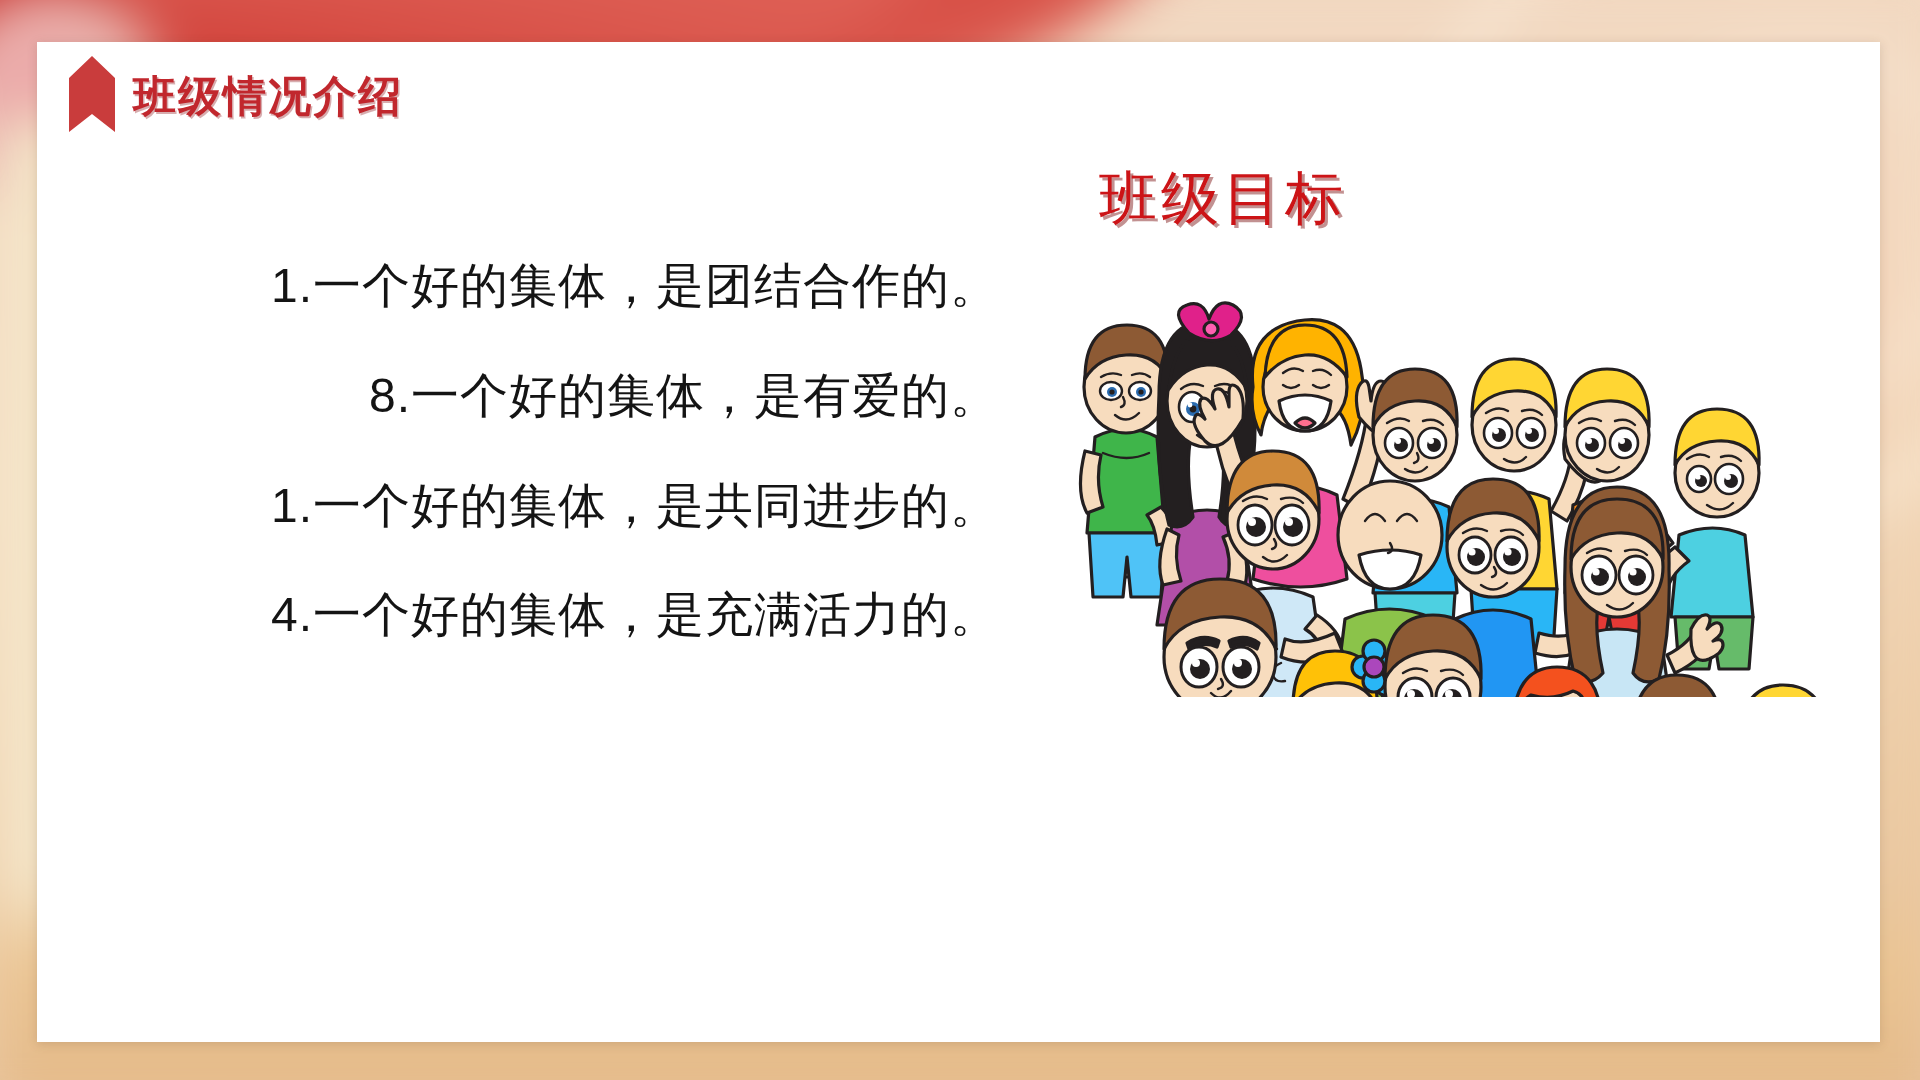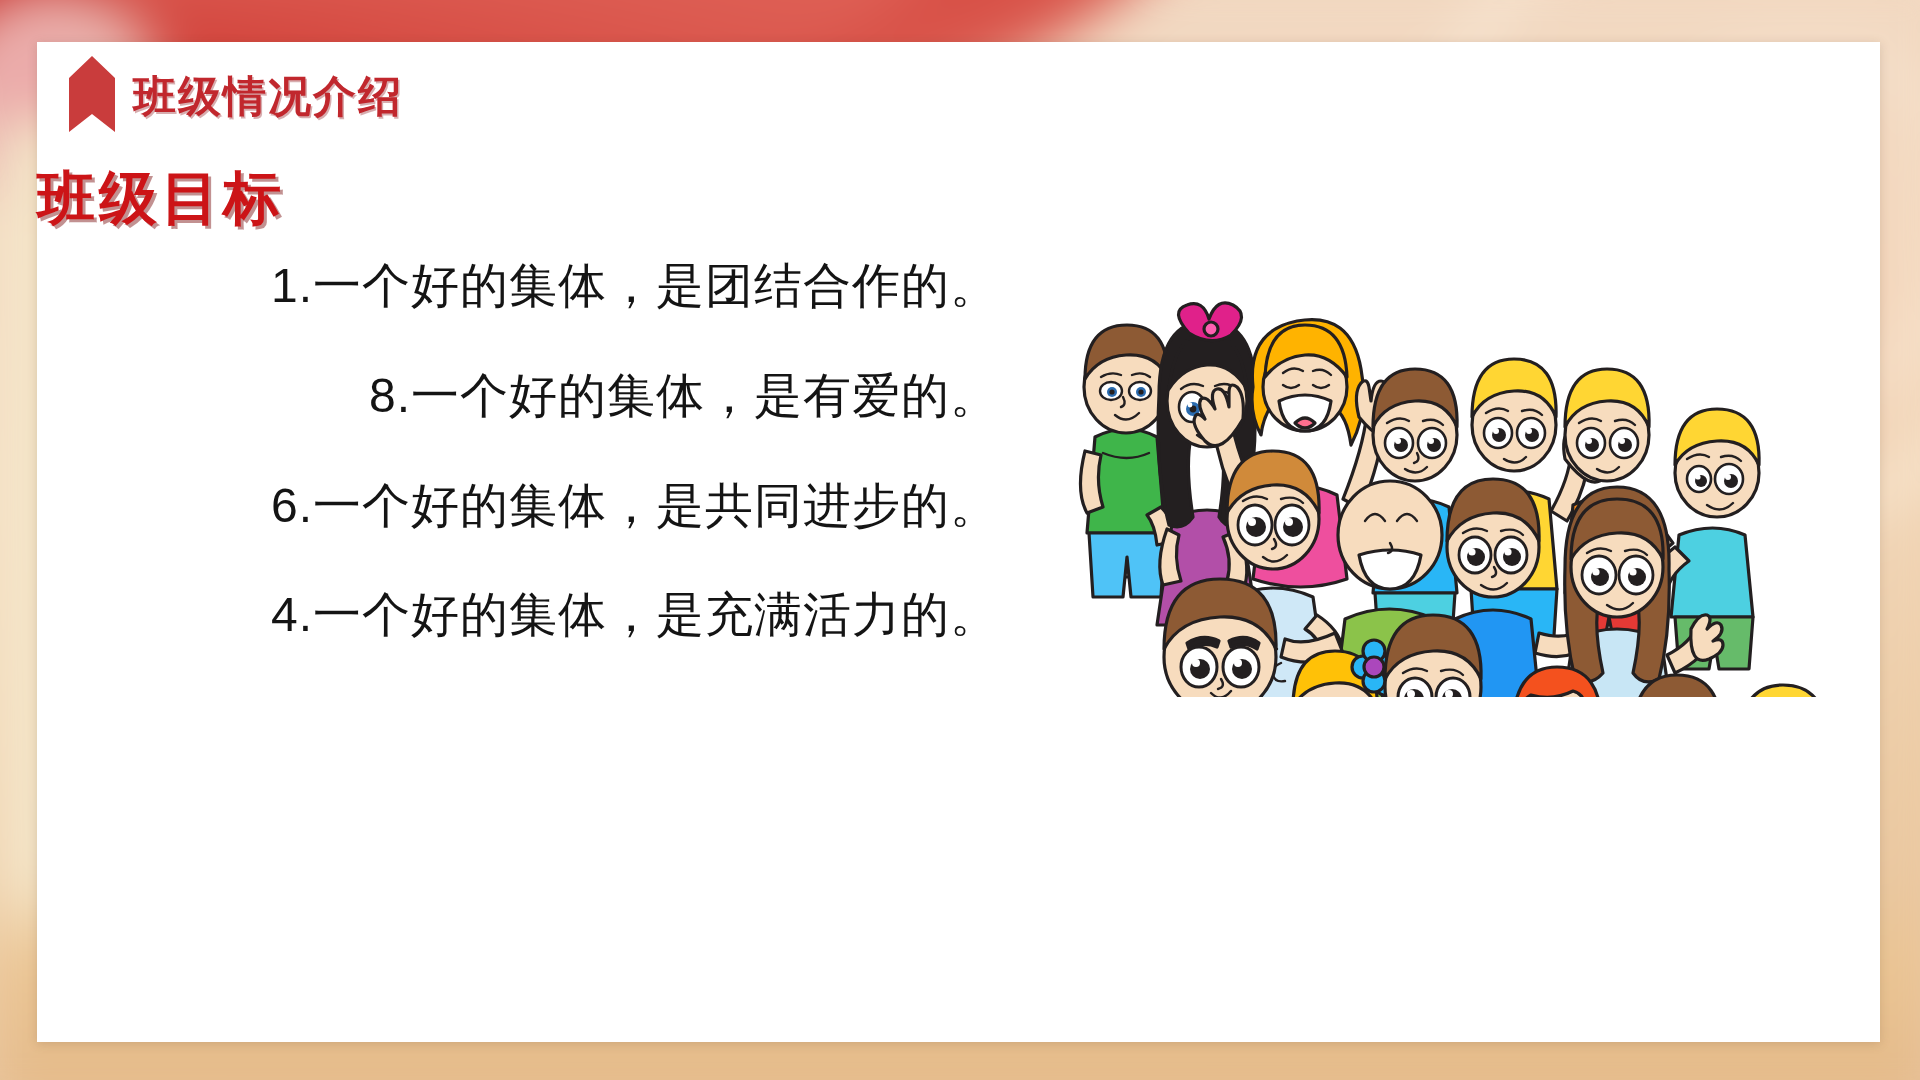--- a/index.html
+++ b/index.html
@@ -117,23 +117,23 @@
     text-shadow: 1.5px 1.5px 0 rgba(140, 20, 25, .35);
     white-space: nowrap;
   }
 
   
   .main-title {
     position: absolute;
     left: 0;
     top: 118px;
     width: 1310px;
-    text-align: left;
+    text-align: right;
     font-size: 58px;
-    font-weight: bold;
+    font-weight: normal;
     color: #cc1417;
     letter-spacing: 4px;
     text-shadow: 3px 3px 0 rgba(120, 10, 12, .45);
   }
 
   
   .bullets {
     position: absolute;
     left: 62px;
     top: 218px;
@@ -185,21 +185,21 @@
         </svg>
       </span>
       <span class="kicker">班级情况介绍</span>
     </div>
 
     <div class="main-title">班级目标</div>
 
     <div class="bullets">
       <div class="bullet-line">1.一个好的集体，是团结合作的。</div>
       <div class="bullet-line">8.一个好的集体，是有爱的。</div>
-      <div class="bullet-line">6.一个好的集体，是共同进步的。</div>
+      <div class="bullet-line">1.一个好的集体，是共同进步的。</div>
       <div class="bullet-line">4.一个好的集体，是充满活力的。</div>
     </div>
 
     <div class="illustration">
       <svg viewBox="0 0 760 430" aria-hidden="true">
         <defs>
           <style>
             .ol  { stroke:#231f20; stroke-width:3.2; stroke-linejoin:round; stroke-linecap:round; }
             .olt { stroke:#231f20; stroke-width:2.4; stroke-linejoin:round; stroke-linecap:round; fill:none; }
             .sk  { fill:#f7dcbe; }

